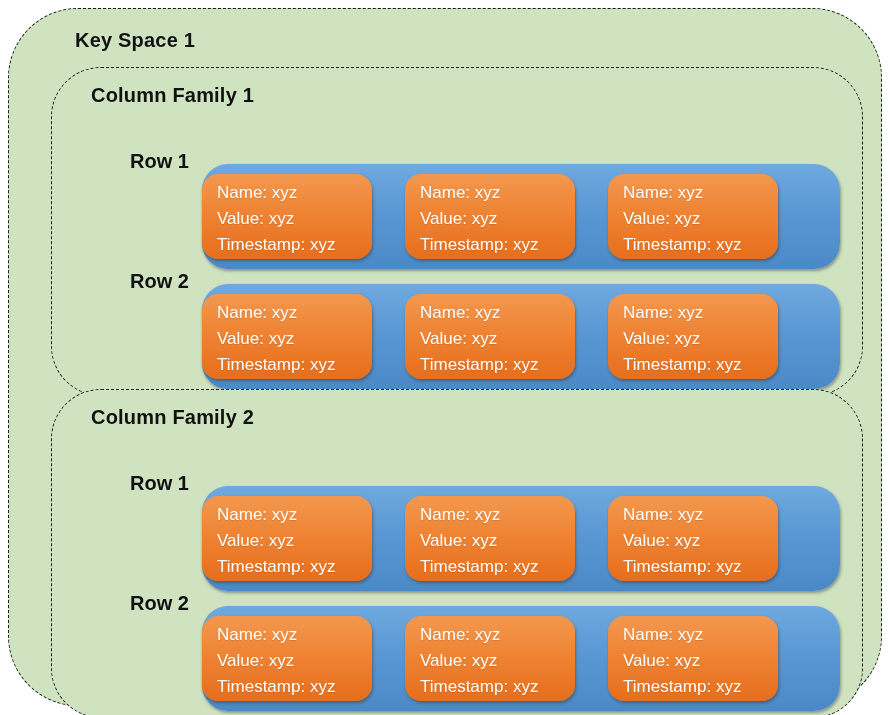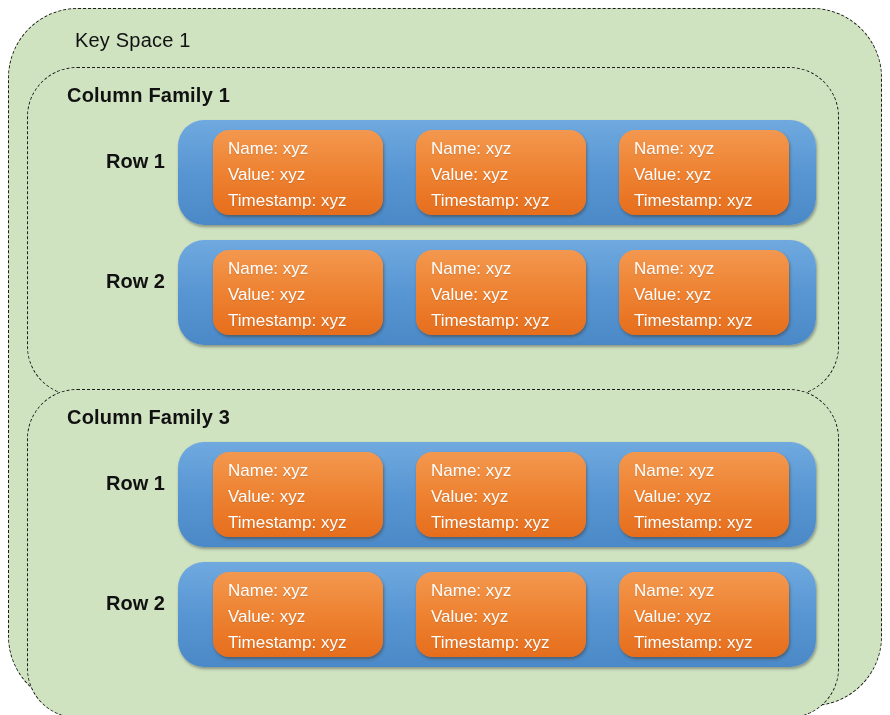--- a/index.html
+++ b/index.html
@@ -25,28 +25,28 @@
     box-sizing: border-box;
     background: #cfe3c1;
     border: 1.6px dashed #1c1c1c;
     border-radius: 70px;
   }
   .ks-label {
     position: absolute;
     left: 66px;
     top: 20px;
     font-size: 20px;
-    font-weight: normal;
+    font-weight: bold;
     color: #111111;
     letter-spacing: 0.2px;
   }
   
   .cf {
     position: absolute;
-    left: 18px;
+    left: 42px;
     width: 812px;
     height: 329px;
     box-sizing: border-box;
     background: #cfe3c1;
     border: 1.6px dashed #1c1c1c;
     border-radius: 50px;
   }
   .cf1 { top: 58px; }
   .cf2 { top: 380px; }
   .cf-label {
@@ -75,22 +75,22 @@
     position: absolute;
     left: 150px;
     width: 638px;
     height: 105px;
     box-sizing: border-box;
     border-radius: 26px;
     background: linear-gradient(180deg, #6fa9df 0%, #5896d3 50%, #4a88c7 100%);
     box-shadow: 1px 2px 3px rgba(55, 55, 55, 0.45);
     display: flex;
     align-items: center;
-    padding-left: 35px;
     gap: 33px;
+    margin-top: 44px;
   }
   .row-band.r1 { top: 52px; }
   .row-band.r2 { top: 172px; }
   
   .cell {
     width: 170px;
     height: 85px;
     box-sizing: border-box;
     border-radius: 16px;
     background: linear-gradient(180deg, #f3984f 0%, #ee8434 45%, #e66e1c 100%);
@@ -147,21 +147,21 @@
         </div>
         <div class="cell">
           <div>Name: xyz</div>
           <div>Value: xyz</div>
           <div>Timestamp: xyz</div>
         </div>
       </div>
     </section>
 
     <section class="cf cf2">
-      <div class="cf-label">Column Family 3</div>
+      <div class="cf-label">Column Family 2</div>
 
       <div class="row-label r1">Row 1</div>
       <div class="row-band r1">
         <div class="cell">
           <div>Name: xyz</div>
           <div>Value: xyz</div>
           <div>Timestamp: xyz</div>
         </div>
         <div class="cell">
           <div>Name: xyz</div>

